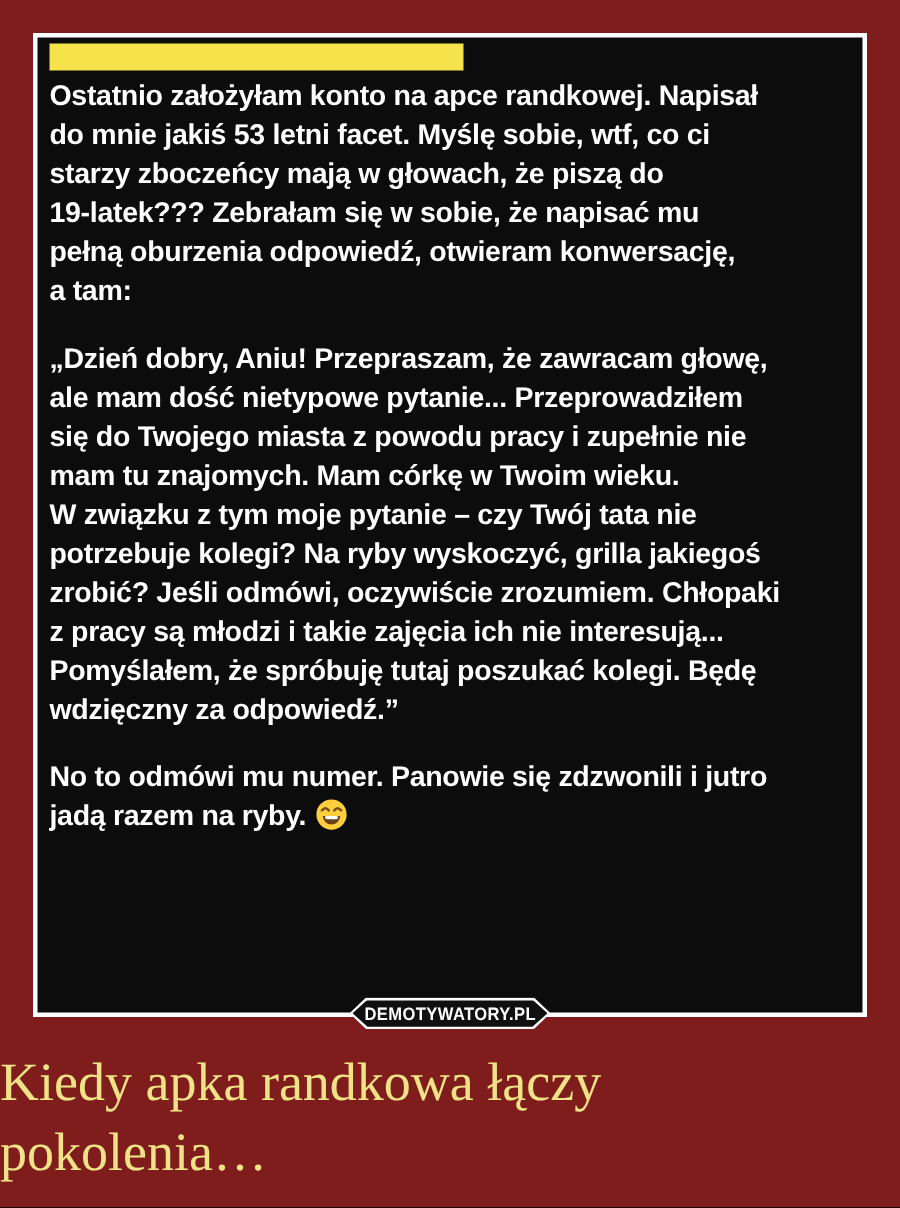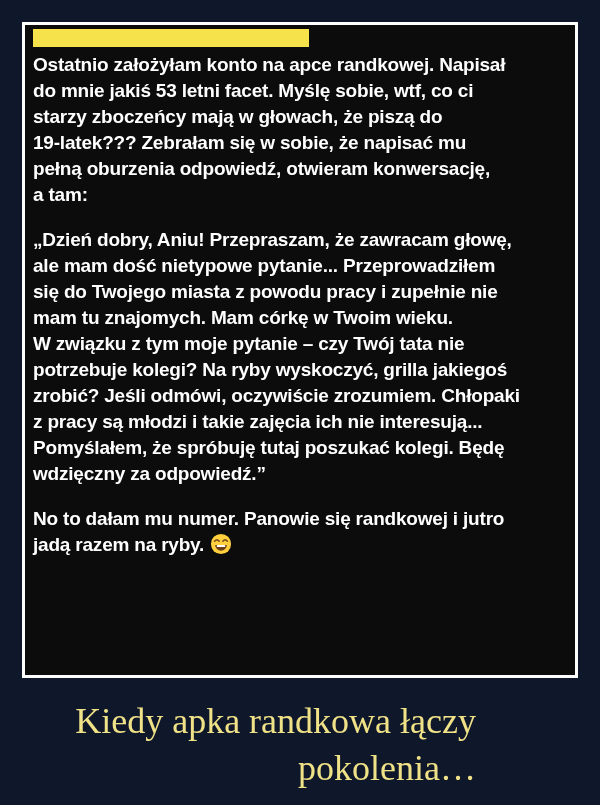--- a/index.html
+++ b/index.html
@@ -8,21 +8,21 @@
     background: #000;
     width: 600px;
     height: 805px;
     overflow: hidden;
     font-family: "Liberation Sans", sans-serif;
   }
   .stage {
     position: relative;
     width: 600px;
     height: 805px;
-    background: #0f172a;
+    background: #7f1d1d;
   }
   .panel {
     position: absolute;
     left: 22px;
     top: 22px;
     width: 556px;
     height: 656px;
     box-sizing: border-box;
     border: 3px solid var(--frame_border, #ffffff);
     background: #0c0c0c;
@@ -76,21 +76,21 @@
     font-weight: 700;
     letter-spacing: 0.3px;
     transform: scaleX(0.92);
     white-space: nowrap;
   }
   .caption {
     position: absolute;
     left: 0;
     top: 698px;
     width: 476px;
-    text-align: right;
+    text-align: left;
     font-family: "Liberation Serif", serif;
     color: var(--caption_text, #f0e287);
     font-size: 36px;
     line-height: 47px;
     white-space: pre-line;
   }
 </style>
 </head>
 <body>
 
@@ -112,28 +112,33 @@
 się do Twojego miasta z powodu pracy i zupełnie nie
 mam tu znajomych. Mam córkę w Twoim wieku.
 W związku z tym moje pytanie – czy Twój tata nie
 potrzebuje kolegi? Na ryby wyskoczyć, grilla jakiegoś
 zrobić? Jeśli odmówi, oczywiście zrozumiem. Chłopaki
 z pracy są młodzi i takie zajęcia ich nie interesują...
 Pomyślałem, że spróbuję tutaj poszukać kolegi. Będę
 wdzięczny za odpowiedź.”</p>
 
 
-    <p class="para last"><span>No to dałam mu numer. Panowie się randkowej i jutro
+    <p class="para last"><span>No to odmówi mu numer. Panowie się zdzwonili i jutro
 jadą razem na ryby.</span><span class="emoji"><svg width="22" height="22" viewBox="0 0 36 36" aria-hidden="true">
         <circle cx="18" cy="18" r="16.5" fill="#ffcf3e"></circle>
         <path d="M7.5 13.5 q3.8 -4.6 7.6 0" stroke="#7a4f1d" stroke-width="2.6" fill="none" stroke-linecap="round"></path>
         <path d="M20.9 13.5 q3.8 -4.6 7.6 0" stroke="#7a4f1d" stroke-width="2.6" fill="none" stroke-linecap="round"></path>
         <path d="M8.5 19.5 a9.5 9.5 0 0 0 19 0 z" fill="#6b3f17"></path>
         <rect x="11" y="19.5" width="14" height="3.6" rx="1.6" fill="#ffffff"></rect>
       </svg></span></p>
 
+    <div class="badge">
+      <div class="badge-inner">
+        <span>DEMOTYWATORY.PL</span>
+      </div>
+    </div>
 
   </div>
 
   <div class="caption">Kiedy apka randkowa łączy
 pokolenia…</div>
 
 </div>
 
 </body></html>

